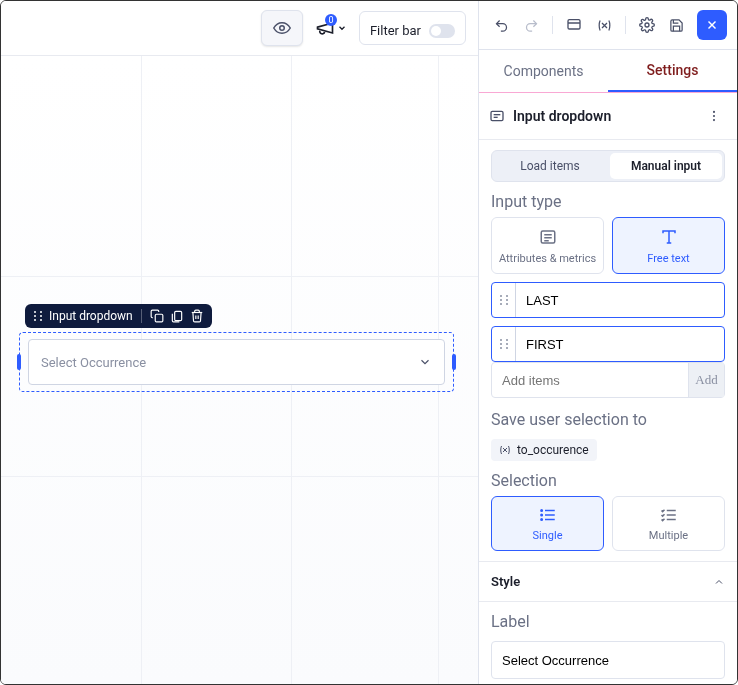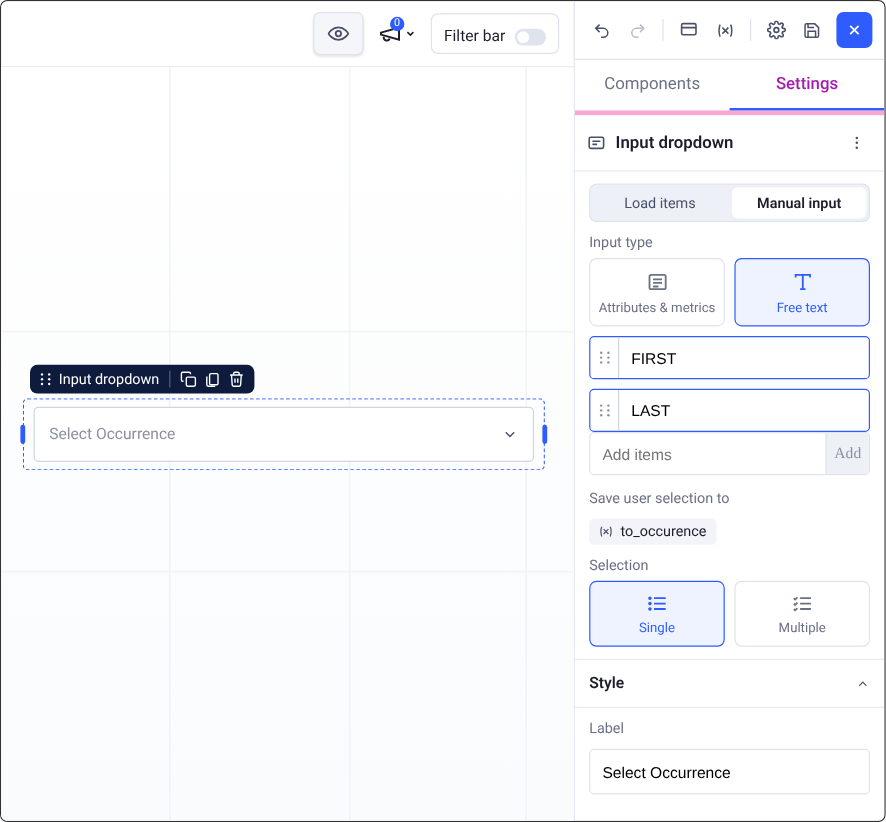--- a/index.html
+++ b/index.html
@@ -24,32 +24,32 @@
     .widget-frame::before { left: -3px; }
     .widget-frame::after { right: -3px; }
     .select-input { width: 100%; height: 100%; border: 1px solid #cfd5e3; border-radius: 4px; padding: 0 12px; display: flex; align-items: center; justify-content: space-between; color: #8a90a2; background: #fff; }
     
     .side-panel { width: 258px; display: flex; flex-direction: column; background: #fff; }
     .top-icons { display: flex; align-items: center; gap: 4px; padding: 8px 10px; height: 48px; }
     .top-icons .spacer { flex: 1; }
     .icon-btn { width: 26px; height: 26px; display: flex; align-items: center; justify-content: center; border-radius: 4px; cursor: pointer; color: #4a5068; }
     .icon-divider { width: 1px; height: 18px; background: #dfe3ed; margin: 0 4px; }
     .close-btn { width: 30px; height: 30px; background: #2e5cff; border-radius: 6px; display: flex; align-items: center; justify-content: center; cursor: pointer; }
-    .tabs { display: flex; border-bottom: 4px solid #f9a8d4; border-top: 1px solid #dfe3ed; }
+    .tabs { display: flex; border-bottom: 1px solid #f9a8d4; border-top: 1px solid #dfe3ed; align-items: center; }
     .tab { flex: 1; text-align: center; padding: 12px 0; cursor: pointer; color: #6b7185; font-size: 14px; }
-    .tab.active { color: #a21caf; border-bottom: 2px solid #2e5cff; font-weight: 500; }
+    .tab.active { color: #7f1d1d; border-bottom: 2px solid #2e5cff; font-weight: 500; }
     .panel-body { flex: 1; overflow-y: auto; }
     .panel-header { display: flex; align-items: center; gap: 8px; padding: 10px 10px; border-bottom: 1px solid #e8eaf0; }
     .panel-header .title { font-weight: 600; flex: 1; font-size: 14px; }
     .section { padding: 10px 12px; border-bottom: 1px solid #e8eaf0; }
     .seg-toggle { display: flex; border: 1px solid #dfe3ed; border-radius: 6px; overflow: hidden; background: #edf0f7; }
     .seg-toggle .seg { flex: 1; text-align: center; padding: 6px 0; font-size: 12px; cursor: pointer; color: #4a5068; }
     .seg-toggle .seg.active { background: #fff; border-radius: 5px; font-weight: 600; color: #1c1f2b; margin: 2px; }
     .seg-toggle .seg:not(.active) { margin: 2px; }
-    .field-label { font-size: 12px; color: #6b7185; margin: 10px 0 6px; }
+    .field-label { font-size: 16px; color: #6b7185; margin: 10px 0 6px; }
     .card-row { display: flex; gap: 8px; }
     .card-opt { flex: 1; border: 1px solid #dfe3ed; border-radius: 6px; padding: 10px 4px 8px; display: flex; flex-direction: column; align-items: center; gap: 6px; cursor: pointer; font-size: 11px; color: #6b7185; }
     .card-opt.active { border-color: #2e5cff; background: #eef3ff; color: #2e5cff; }
     .input-row { display: flex; border: 1px solid #2e5cff; border-radius: 4px; margin-top: 8px; height: 36px; align-items: stretch; }
     .drag-handle { width: 24px; display: flex; align-items: center; justify-content: center; border-right: 1px solid #cfd5e3; color: #8a90a2; cursor: grab; }
     .input-row input { flex: 1; border: none; padding: 0 10px; font-size: 13px; outline: none; background: transparent; }
     .add-row { display: flex; border: 1px solid #dfe3ed; border-radius: 4px; margin-top: 0; height: 36px; }
     .add-row input { flex: 1; border: none; padding: 0 10px; font-size: 13px; outline: none; background: transparent; }
     .add-btn { width: 50px; background: #edf0f5; border-left: 1px solid #dfe3ed; color: #8a90a2; font-size: 13px; display: flex; align-items: center; justify-content: center; cursor: pointer; font-family: Liberation Serif, serif; }
     .section-header { display: flex; justify-content: space-between; align-items: center; padding: 12px; border-bottom: 1px solid #e8eaf0; font-weight: 600; font-size: 13px; cursor: pointer; }
@@ -232,34 +232,34 @@
           <div class="drag-handle">
             <svg width="10" height="12" viewBox="0 0 10 12" fill="#8a90a2">
                 <circle cx="2" cy="2" r="1"></circle>
                 <circle cx="8" cy="2" r="1"></circle>
                 <circle cx="2" cy="6" r="1"></circle>
                 <circle cx="8" cy="6" r="1"></circle>
                 <circle cx="2" cy="10" r="1"></circle>
                 <circle cx="8" cy="10" r="1"></circle>
               </svg>
           </div>
-          <input type="text" value="FIRST" style="">
+          <input type="text" value="LAST" style="">
         </div>
         <div class="input-row">
           <div class="drag-handle">
             <svg width="10" height="12" viewBox="0 0 10 12" fill="#8a90a2">
                 <circle cx="2" cy="2" r="1"></circle>
                 <circle cx="8" cy="2" r="1"></circle>
                 <circle cx="2" cy="6" r="1"></circle>
                 <circle cx="8" cy="6" r="1"></circle>
                 <circle cx="2" cy="10" r="1"></circle>
                 <circle cx="8" cy="10" r="1"></circle>
               </svg>
           </div>
-          <input type="text" value="LAST" style="">
+          <input type="text" value="FIRST" style="">
         </div>
         <div class="add-row">
           <input type="text" placeholder="Add items" style="">
           <div class="add-btn">Add</div>
         </div>
       </div>
 
       <div class="section" style="padding-top:8px;">
         <div class="field-label" style="margin-top:0">Save user selection to</div>
         <div class="var-chip">

